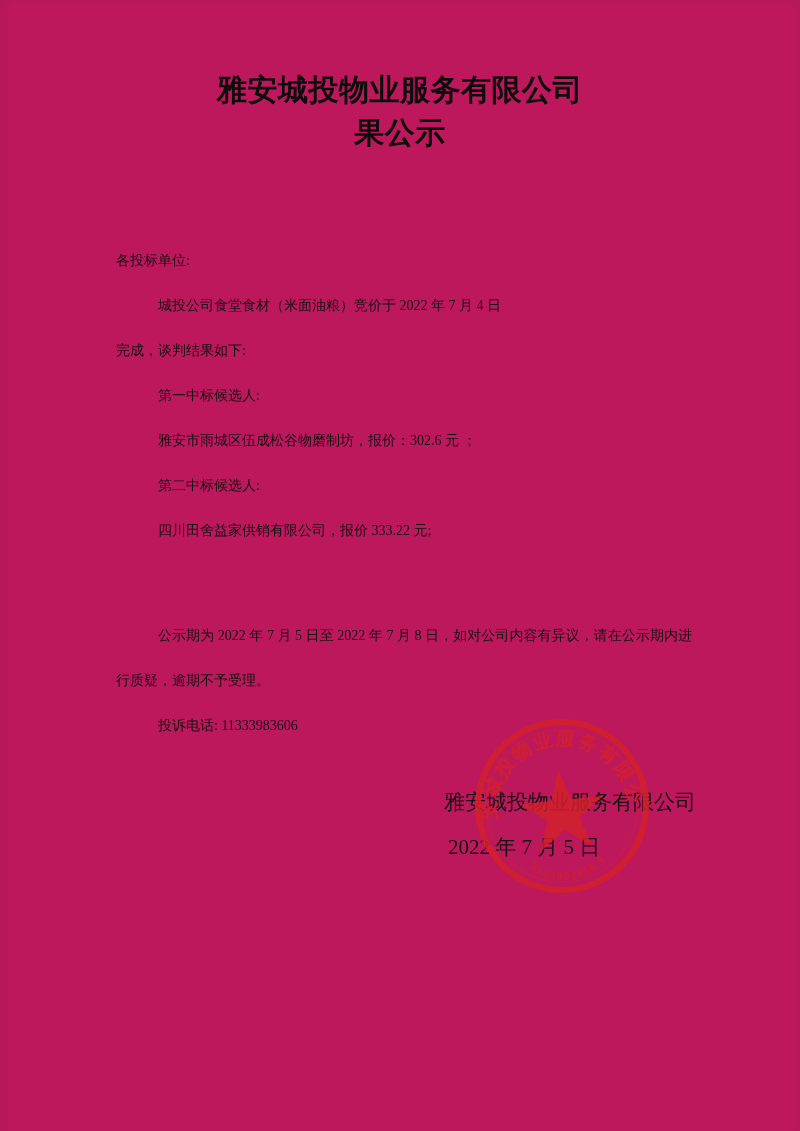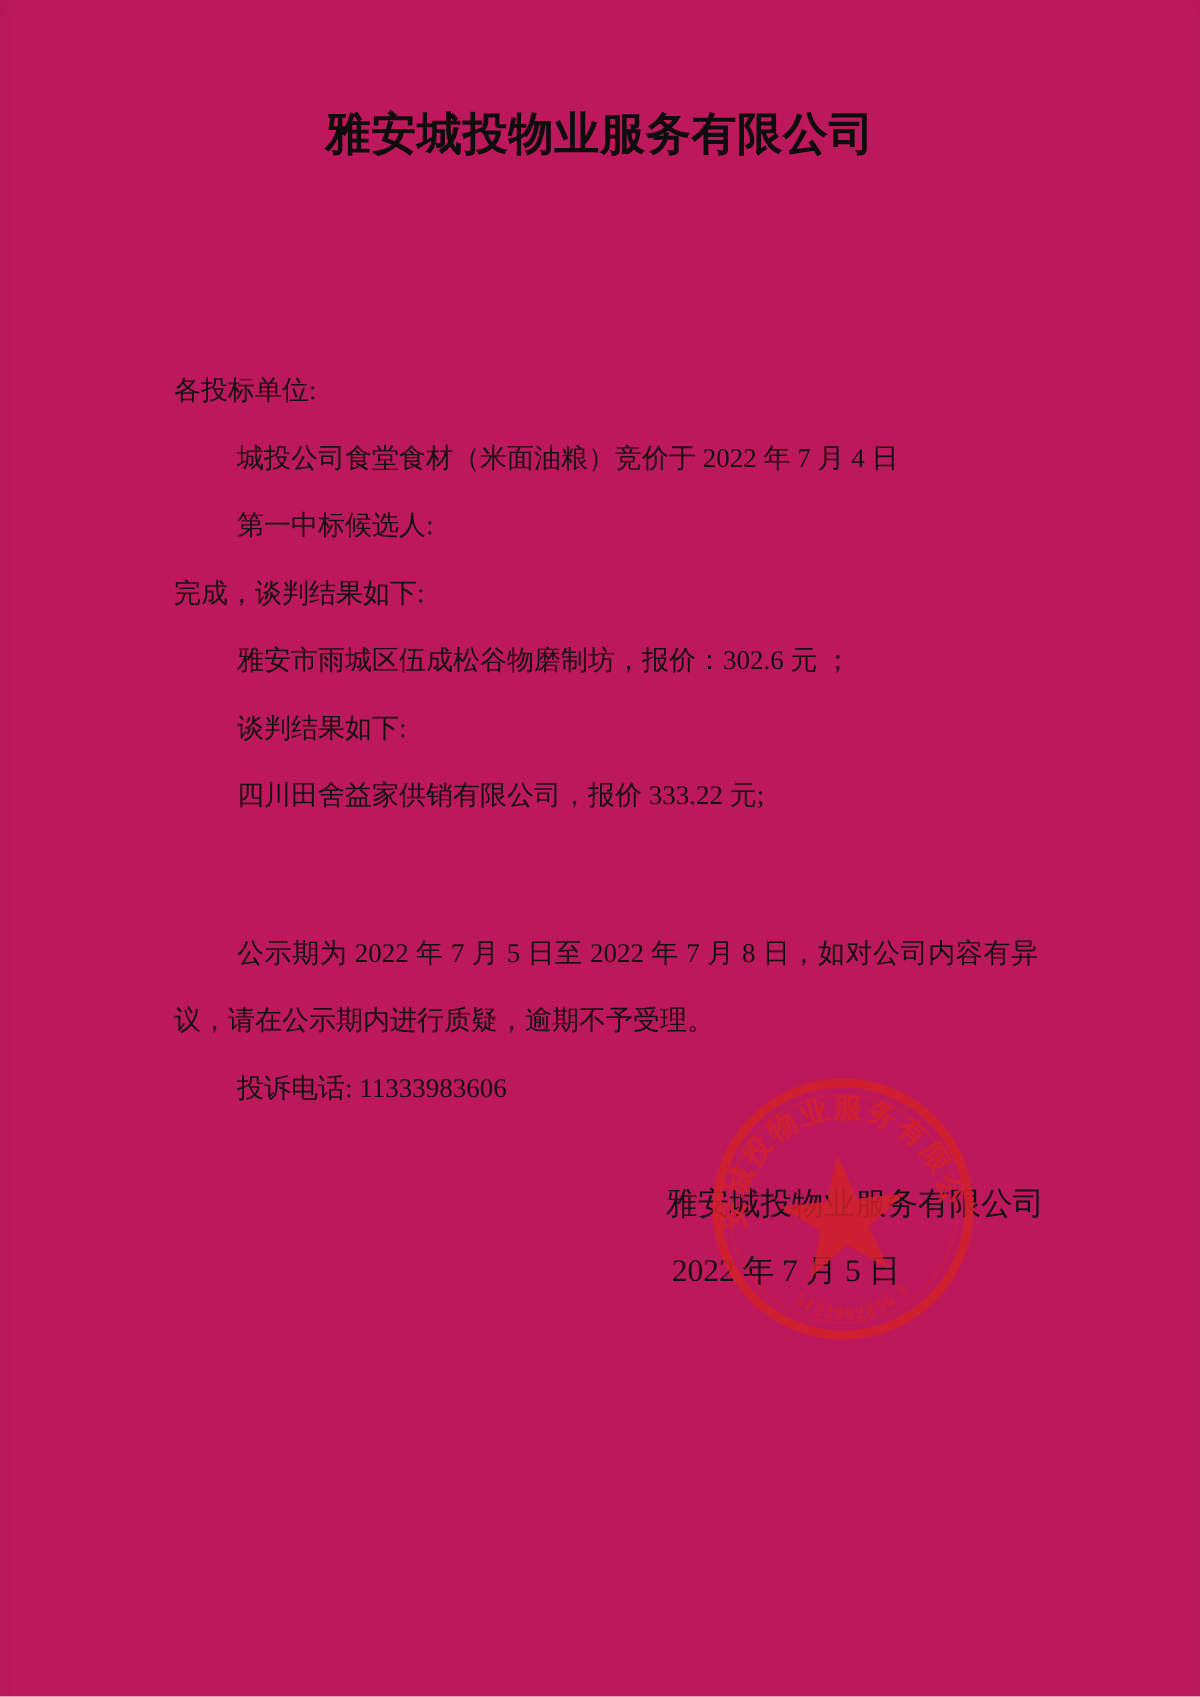--- a/index.html
+++ b/index.html
@@ -58,21 +58,21 @@
   }
   .title-line.l3 {
     letter-spacing: 0.5px;
   }
 
   .body-block {
     position: absolute;
     left: 116px;
     top: 238px;
     width: 576px;
-    font-size: 18px;
+    font-size: 14px;
     line-height: 45px;
     color: #121212;
   }
   .para {
     margin: 0;
     text-align: left;
     white-space: nowrap;
   }
   .para.indent {
     text-indent: 42px;
@@ -124,29 +124,30 @@
     fill: #d3212a;
   }
 </style>
 </head>
 <body>
 
 <div class="page">
 
   <div class="title-block">
     <span class="title-line l1">雅安城投物业服务有限公司</span>
+    <span class="title-line l3">果公示</span>
   </div>
 
   <div class="body-block">
     <p class="para">各投标单位:</p>
     <p class="para indent">城投公司食堂食材（米面油粮）竞价于 2022 年 7 月 4 日</p>
+    <p class="para">完成，谈判结果如下:</p>
     <p class="para indent">第一中标候选人:</p>
-    <p class="para">完成，谈判结果如下:</p>
     <p class="para indent">雅安市雨城区伍成松谷物磨制坊，报价：302.6 元 ；</p>
-    <p class="para indent">谈判结果如下:</p>
+    <p class="para indent">第二中标候选人:</p>
     <p class="para indent">四川田舍益家供销有限公司，报价 333.22 元;</p>
 
     <div class="spacer-block"></div>
 
     <p class="para wrap indent">公示期为 2022 年 7 月 5 日至 2022 年 7 月 8 日，如对公司内容有异议，请在公示期内进行质疑，逾期不予受理。</p>
     <p class="para indent">投诉电话: 11333983606</p>
   </div>
 
   <div class="sign-block">
     <span class="sign-line company">雅安城投物业服务有限公司</span>

